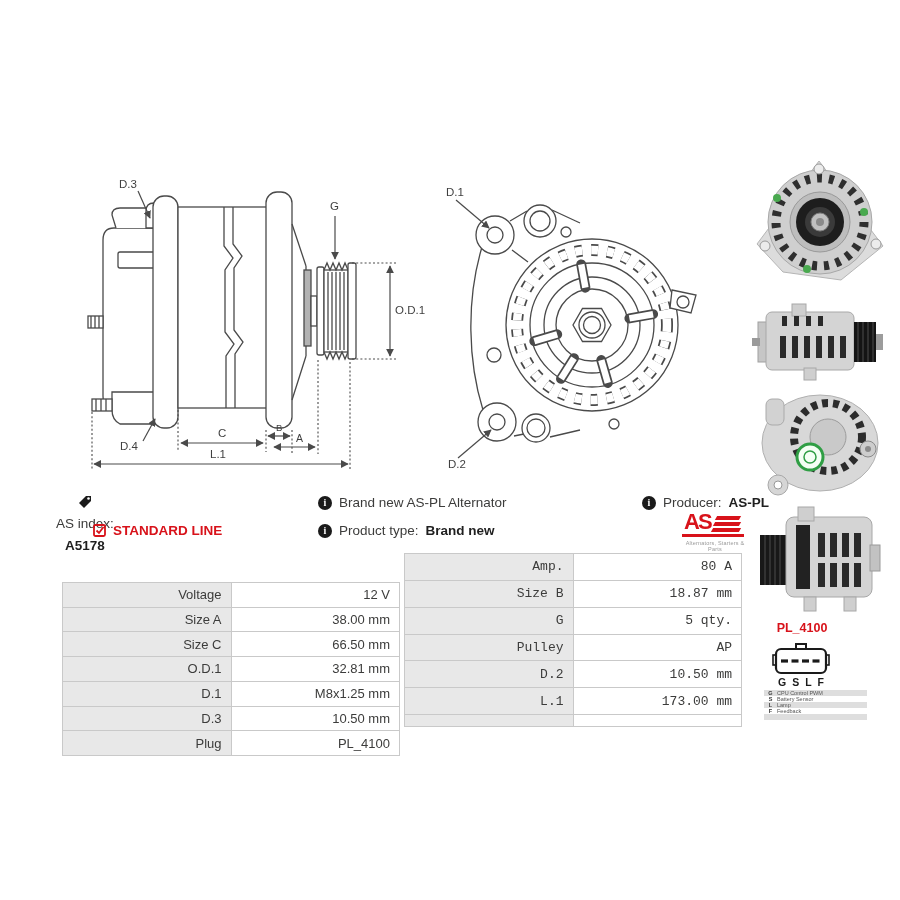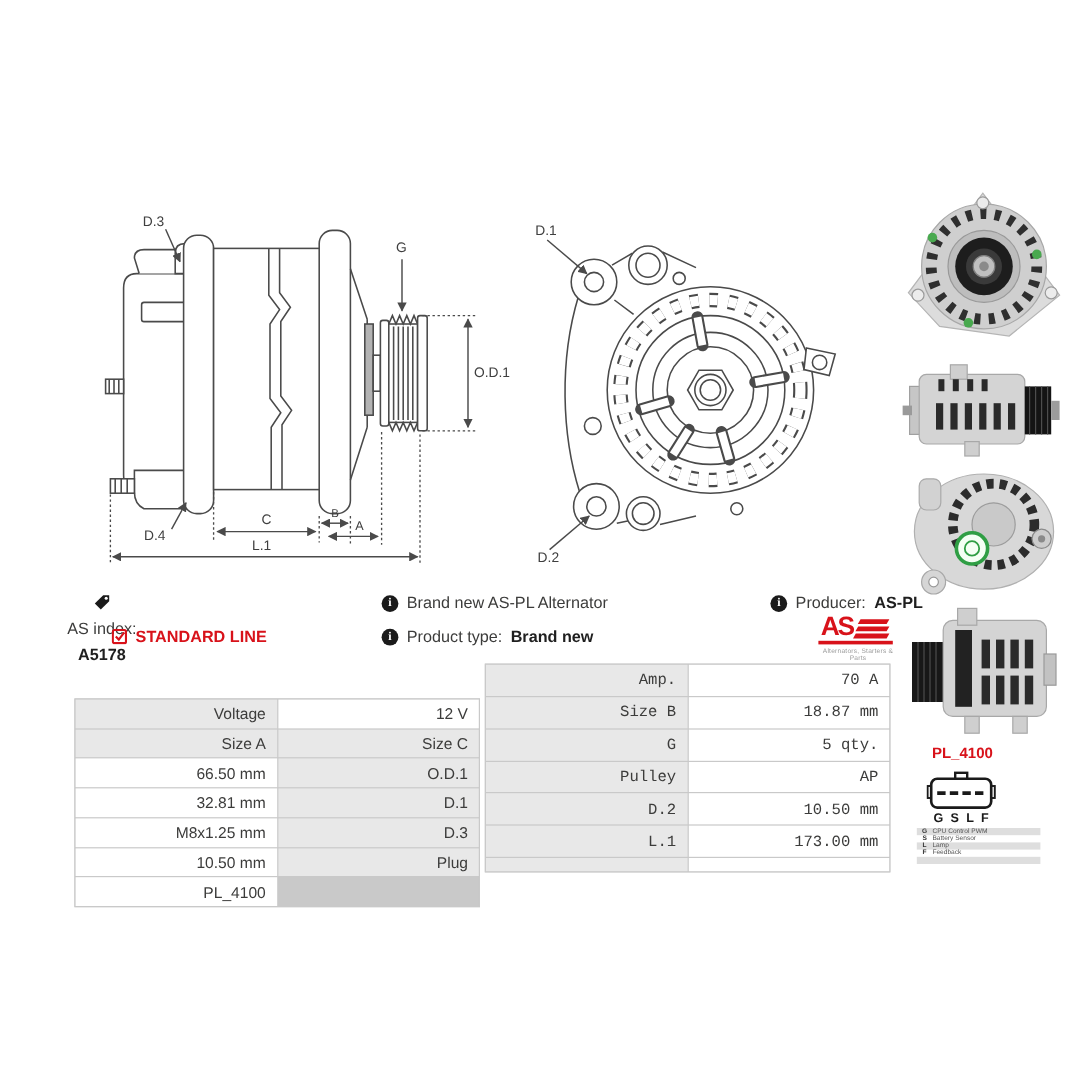--- a/index.html
+++ b/index.html
@@ -303,35 +303,36 @@
       <span class="bar" style="left:30px;top:14px;width:28px;height:4px;"></span>
       <span class="under"></span>
     </div>
     <div class="sub">Alternators, Starters &amp; Parts</div>
   </div>
 
   <div class="spec-half" style="left:62px;top:553px;margin-top:29px;">
     <div class="cell lab">Voltage</div>
     <div class="cell val">12 V</div>
     <div class="cell lab">Size A</div>
+    <div class="cell val">38.00 mm</div>
     <div class="cell lab">Size C</div>
     <div class="cell val">66.50 mm</div>
     <div class="cell lab">O.D.1</div>
     <div class="cell val">32.81 mm</div>
     <div class="cell lab">D.1</div>
     <div class="cell val">M8x1.25 mm</div>
     <div class="cell lab">D.3</div>
     <div class="cell val">10.50 mm</div>
     <div class="cell lab">Plug</div>
     <div class="cell val">PL_4100</div>
   </div>
 
   <div class="spec-half" style="left:404px;top:553px;font-family:Liberation Mono, monospace;">
     <div class="cell lab">Amp.</div>
-    <div class="cell val">70 A</div>
+    <div class="cell val">80 A</div>
     <div class="cell lab">Size B</div>
     <div class="cell val">18.87 mm</div>
     <div class="cell lab">G</div>
     <div class="cell val">5 qty.</div>
     <div class="cell lab">Pulley</div>
     <div class="cell val">AP</div>
     <div class="cell lab">D.2</div>
     <div class="cell val">10.50 mm</div>
     <div class="cell lab">L.1</div>
     <div class="cell val">173.00 mm</div>

